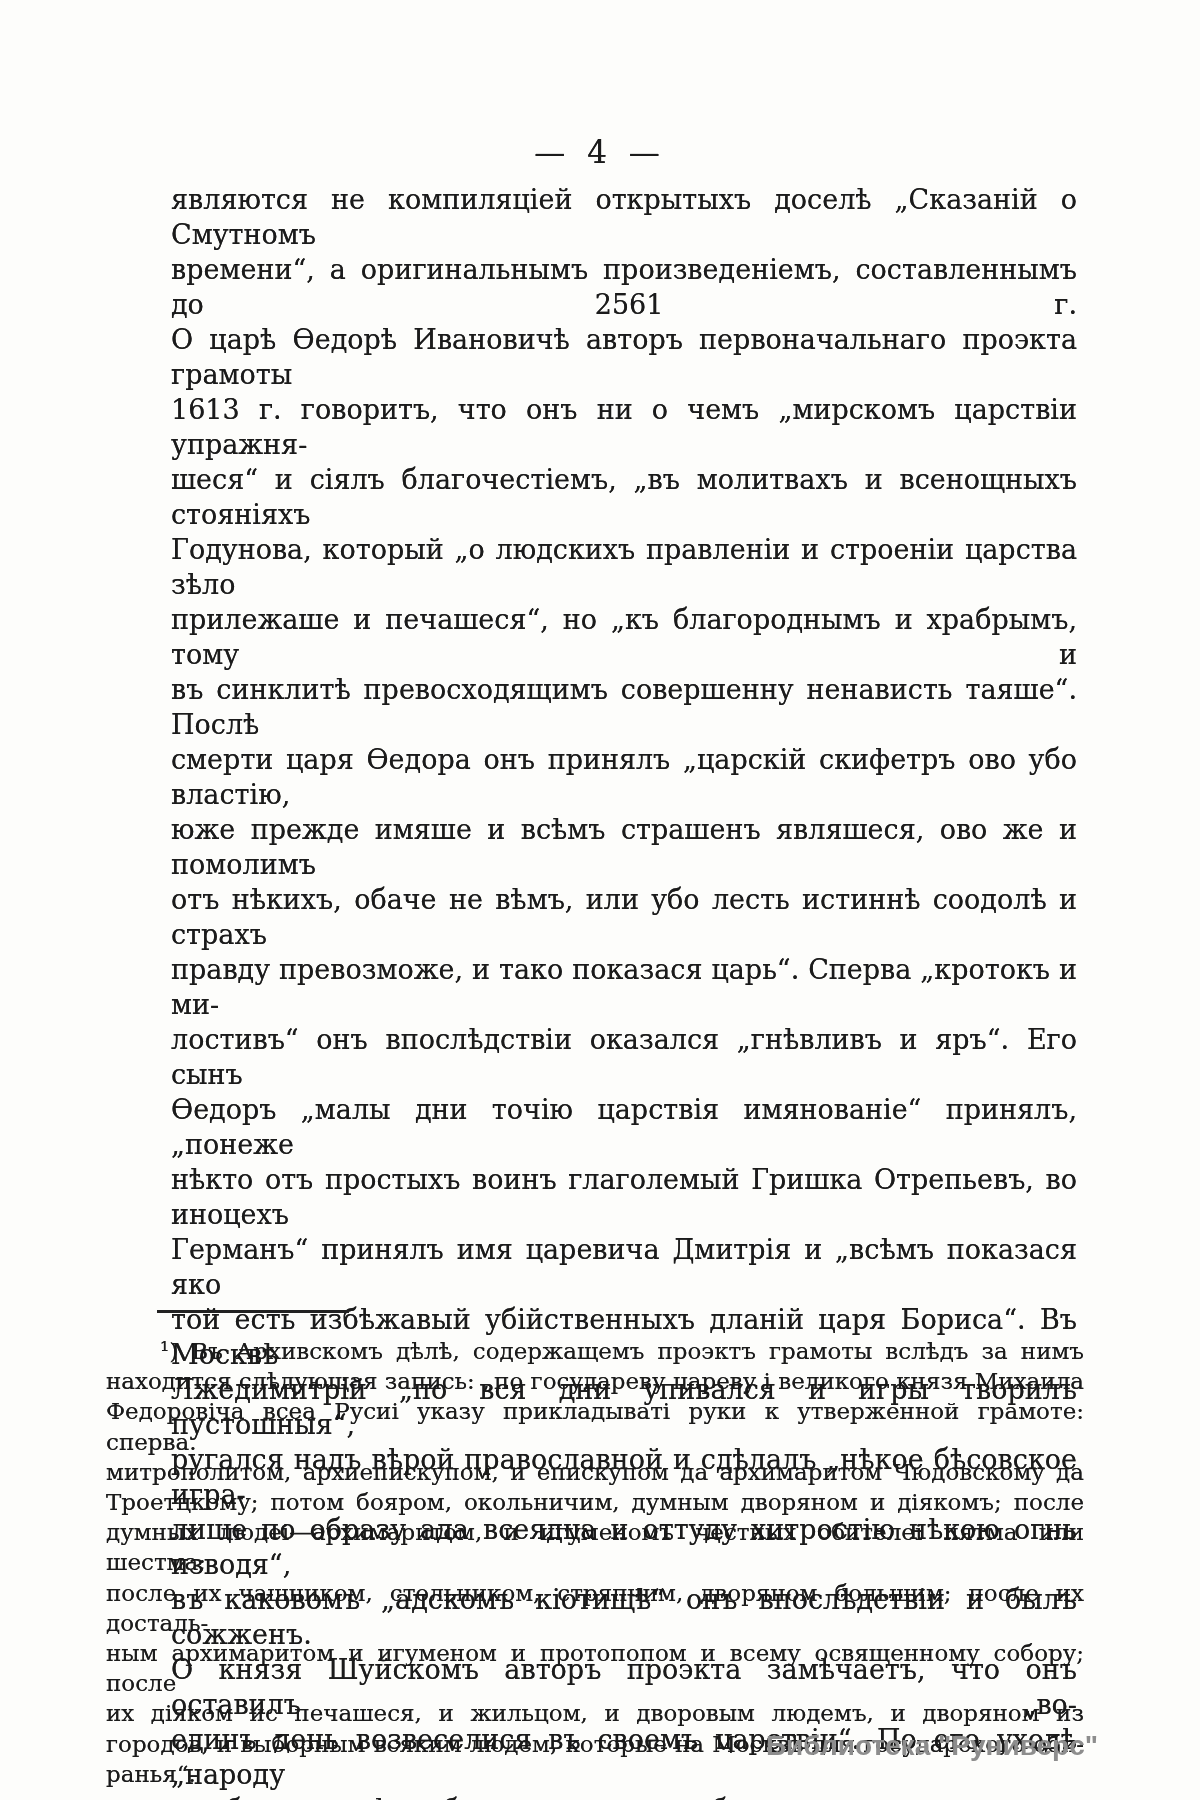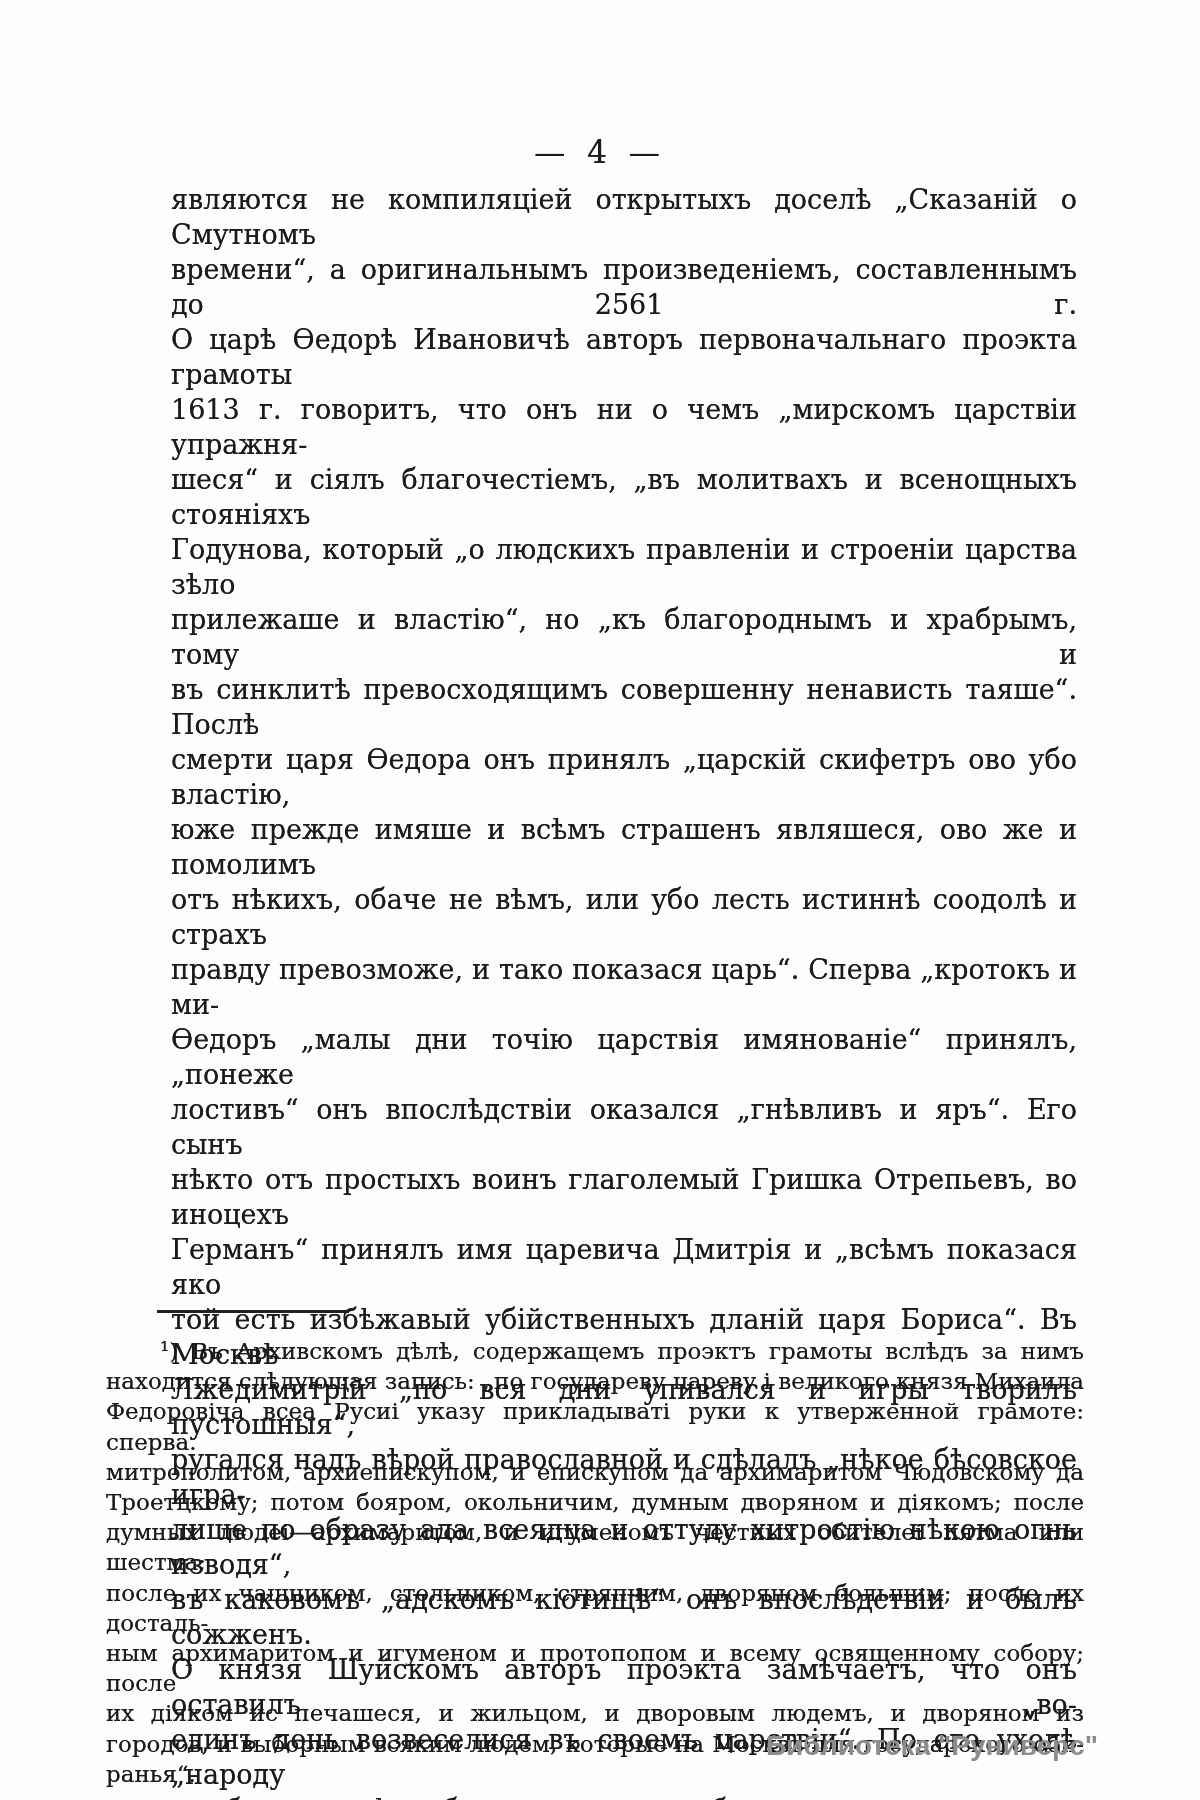--- a/index.html
+++ b/index.html
@@ -89,28 +89,28 @@
 
   <div class="pagenum">— 4 —</div>
 
   <div class="main-text">
     <div class="tline">являются не компиляціей открытыхъ доселѣ „Сказаній о Смутномъ</div>
     <div class="tline">времени“, а оригинальнымъ произведеніемъ, составленнымъ до 2561 г.</div>
     <div class="tline">О царѣ Ѳедорѣ Ивановичѣ авторъ первоначальнаго проэкта грамоты</div>
     <div class="tline">1613 г. говоритъ, что онъ ни о чемъ „мирскомъ царствіи упражня-</div>
     <div class="tline">шеся“ и сіялъ благочестіемъ, „въ молитвахъ и всенощныхъ стояніяхъ</div>
     <div class="tline">Годунова, который „о людскихъ правленіи и строеніи царства зѣло</div>
-    <div class="tline">прилежаше и властію“, но „къ благороднымъ и храбрымъ, тому и</div>
+    <div class="tline">прилежаше и печашеся“, но „къ благороднымъ и храбрымъ, тому и</div>
     <div class="tline">въ синклитѣ превосходящимъ совершенну ненависть таяше“. Послѣ</div>
     <div class="tline">смерти царя Ѳедора онъ принялъ „царскій скифетръ ово убо властію,</div>
     <div class="tline">юже прежде имяше и всѣмъ страшенъ являшеся, ово же и помолимъ</div>
     <div class="tline">отъ нѣкихъ, обаче не вѣмъ, или убо лесть истиннѣ соодолѣ и страхъ</div>
     <div class="tline">правду превозможе, и тако показася царь“. Сперва „кротокъ и ми-</div>
+    <div class="tline">лостивъ“ онъ впослѣдствіи оказался „гнѣвливъ и яръ“. Его сынъ</div>
     <div class="tline">Ѳедоръ „малы дни точію царствія имянованіе“ принялъ, „понеже</div>
-    <div class="tline">лостивъ“ онъ впослѣдствіи оказался „гнѣвливъ и яръ“. Его сынъ</div>
     <div class="tline">нѣкто отъ простыхъ воинъ глаголемый Гришка Отрепьевъ, во иноцехъ</div>
     <div class="tline">Германъ“ принялъ имя царевича Дмитрія и „всѣмъ показася яко</div>
     <div class="tline">той есть избѣжавый убійственныхъ дланій царя Бориса“. Въ Москвѣ</div>
     <div class="tline">Лжедимитрій „по вся дни упивался и игры творилъ пустошныя“,</div>
     <div class="tline">ругался надъ вѣрой православной и сдѣлалъ „нѣкое бѣсовское игра-</div>
     <div class="tline">лище по образу ада всеядца и оттуду хитростію нѣкою огнь изводя“,</div>
     <div class="tline">въ каковомъ „адскомъ кіотищѣ“ онъ впослѣдствіи и былъ сожженъ.</div>
     <div class="tline">О князя Шуйскомъ авторъ проэкта замѣчаетъ, что онъ оставилъ „во-</div>
     <div class="tline">единъ день возвеселися въ своемъ царствіи“. По его уходѣ „народу</div>
     <div class="tline">не благъ совѣтъ бысть, яко да изберутъ царя отъ иныхъ странъ“. На</div>

